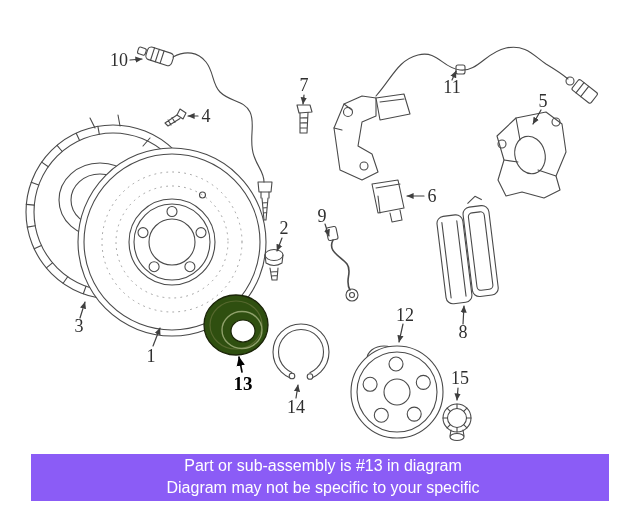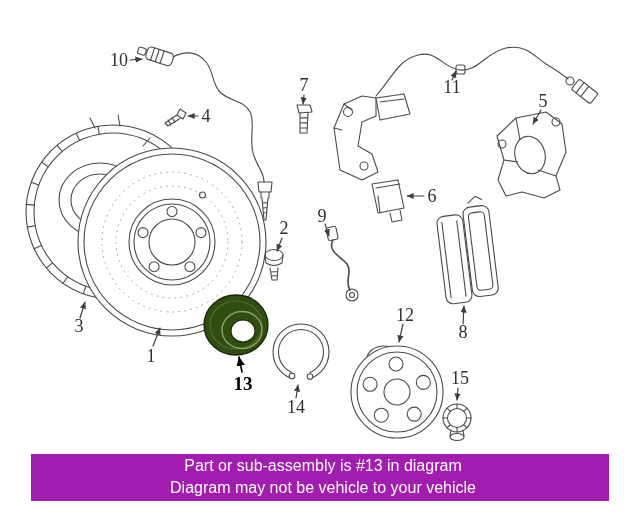--- a/index.html
+++ b/index.html
@@ -21,21 +21,21 @@
     font-family: "Liberation Serif", serif;
     font-size: 19px;
     font-weight: bold;
     fill: #000000;
   }
   .banner {
     position: absolute;
     left: 31px;
     right: 31px;
     bottom: 11px;
-    background: #a21caf;
+    background: #8b5cf6;
     color: #ffffff;
     text-align: center;
     font-size: 16px;
     line-height: 22px;
     padding: 1px 0 2px 6px;
   }
 </style>
 </head>
 <body>
 
@@ -230,16 +230,16 @@
       <text class="part-label" x="452" y="93">11</text>
       <text class="part-label" x="405" y="321">12</text>
       <text class="part-label-bold" x="243" y="390">13</text>
       <text class="part-label" x="296" y="413">14</text>
       <text class="part-label" x="460" y="384">15</text>
     </g>
   </svg>
 
   <div class="banner">
     <div>Part or sub-assembly is #13 in diagram</div>
-    <div>Diagram may not be vehicle to your vehicle</div>
+    <div>Diagram may not be specific to your specific</div>
   </div>
 
 </div>
 
 </body></html>

